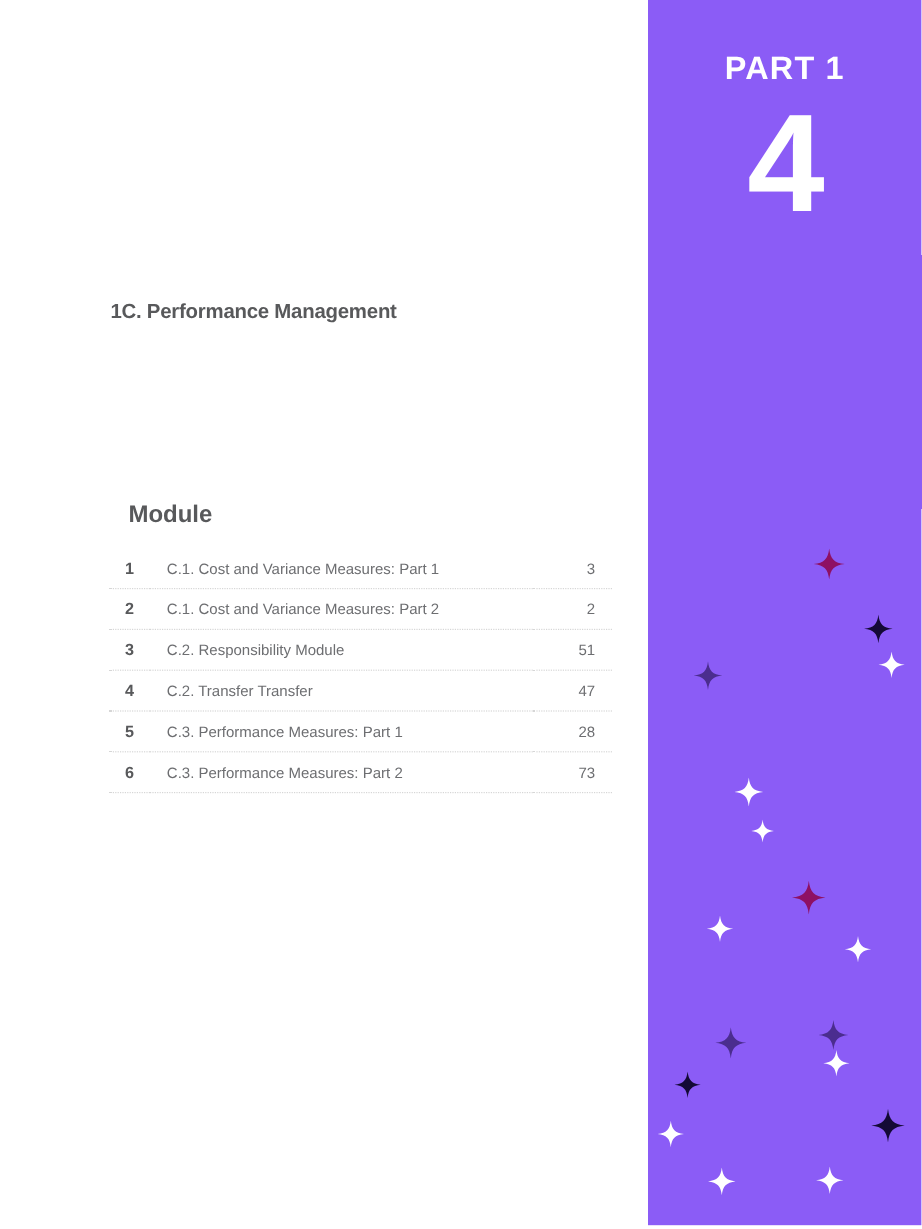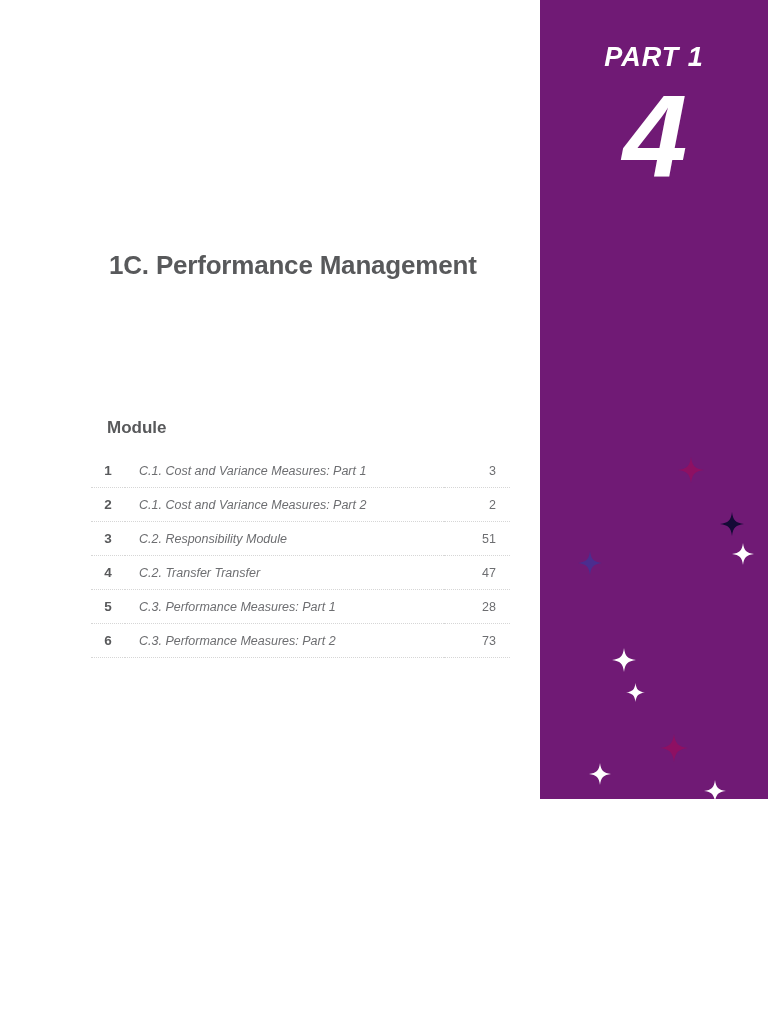--- a/index.html
+++ b/index.html
@@ -28,39 +28,39 @@
     position: absolute;
     left: 0;
     top: 0;
     width: 540px;
     height: 1024px;
     background: #ffffff;
   }
 
   .page-title {
     position: absolute;
-    left: 109px;
+    left: 92px;
     top: 250px;
-    font-size: 26px;
+    font-size: 17px;
     font-weight: bold;
     color: #58595b;
     letter-spacing: -0.2px;
     white-space: nowrap;
     text-align: center;
   }
 
   .module-block {
     position: absolute;
     left: 91px;
     top: 418px;
     width: 419px;
   }
 
   .module-heading {
-    font-size: 17px;
+    font-size: 20px;
     font-weight: bold;
     color: #58595b;
     padding-left: 16px;
     margin-bottom: 16px;
   }
 
   .module-table {
     width: 100%;
     border-collapse: collapse;
   }
@@ -79,41 +79,39 @@
     text-align: center;
     font-size: 13.5px;
     font-weight: bold;
     color: #58595b;
   }
 
   .col-title {
     font-size: 12.5px;
     color: #6d6e71;
     padding-left: 14px !important;
-    font-style: italic;
   }
 
   .col-page {
     width: 52px;
     text-align: right;
     font-size: 12.5px;
     color: #6d6e71;
     padding-right: 14px !important;
   }
 
   
   .red-panel {
     position: absolute;
     left: 540px;
     top: 0;
     width: 228px;
-    height: 799px;
-    background: #701a75;
+    height: 1021px;
+    background: #8b5cf6;
     overflow: hidden;
-    font-style: italic;
   }
 
   .part-label {
     position: absolute;
     left: 0;
     right: 0;
     top: 42px;
     text-align: center;
     color: #ffffff;
     font-size: 27px;

